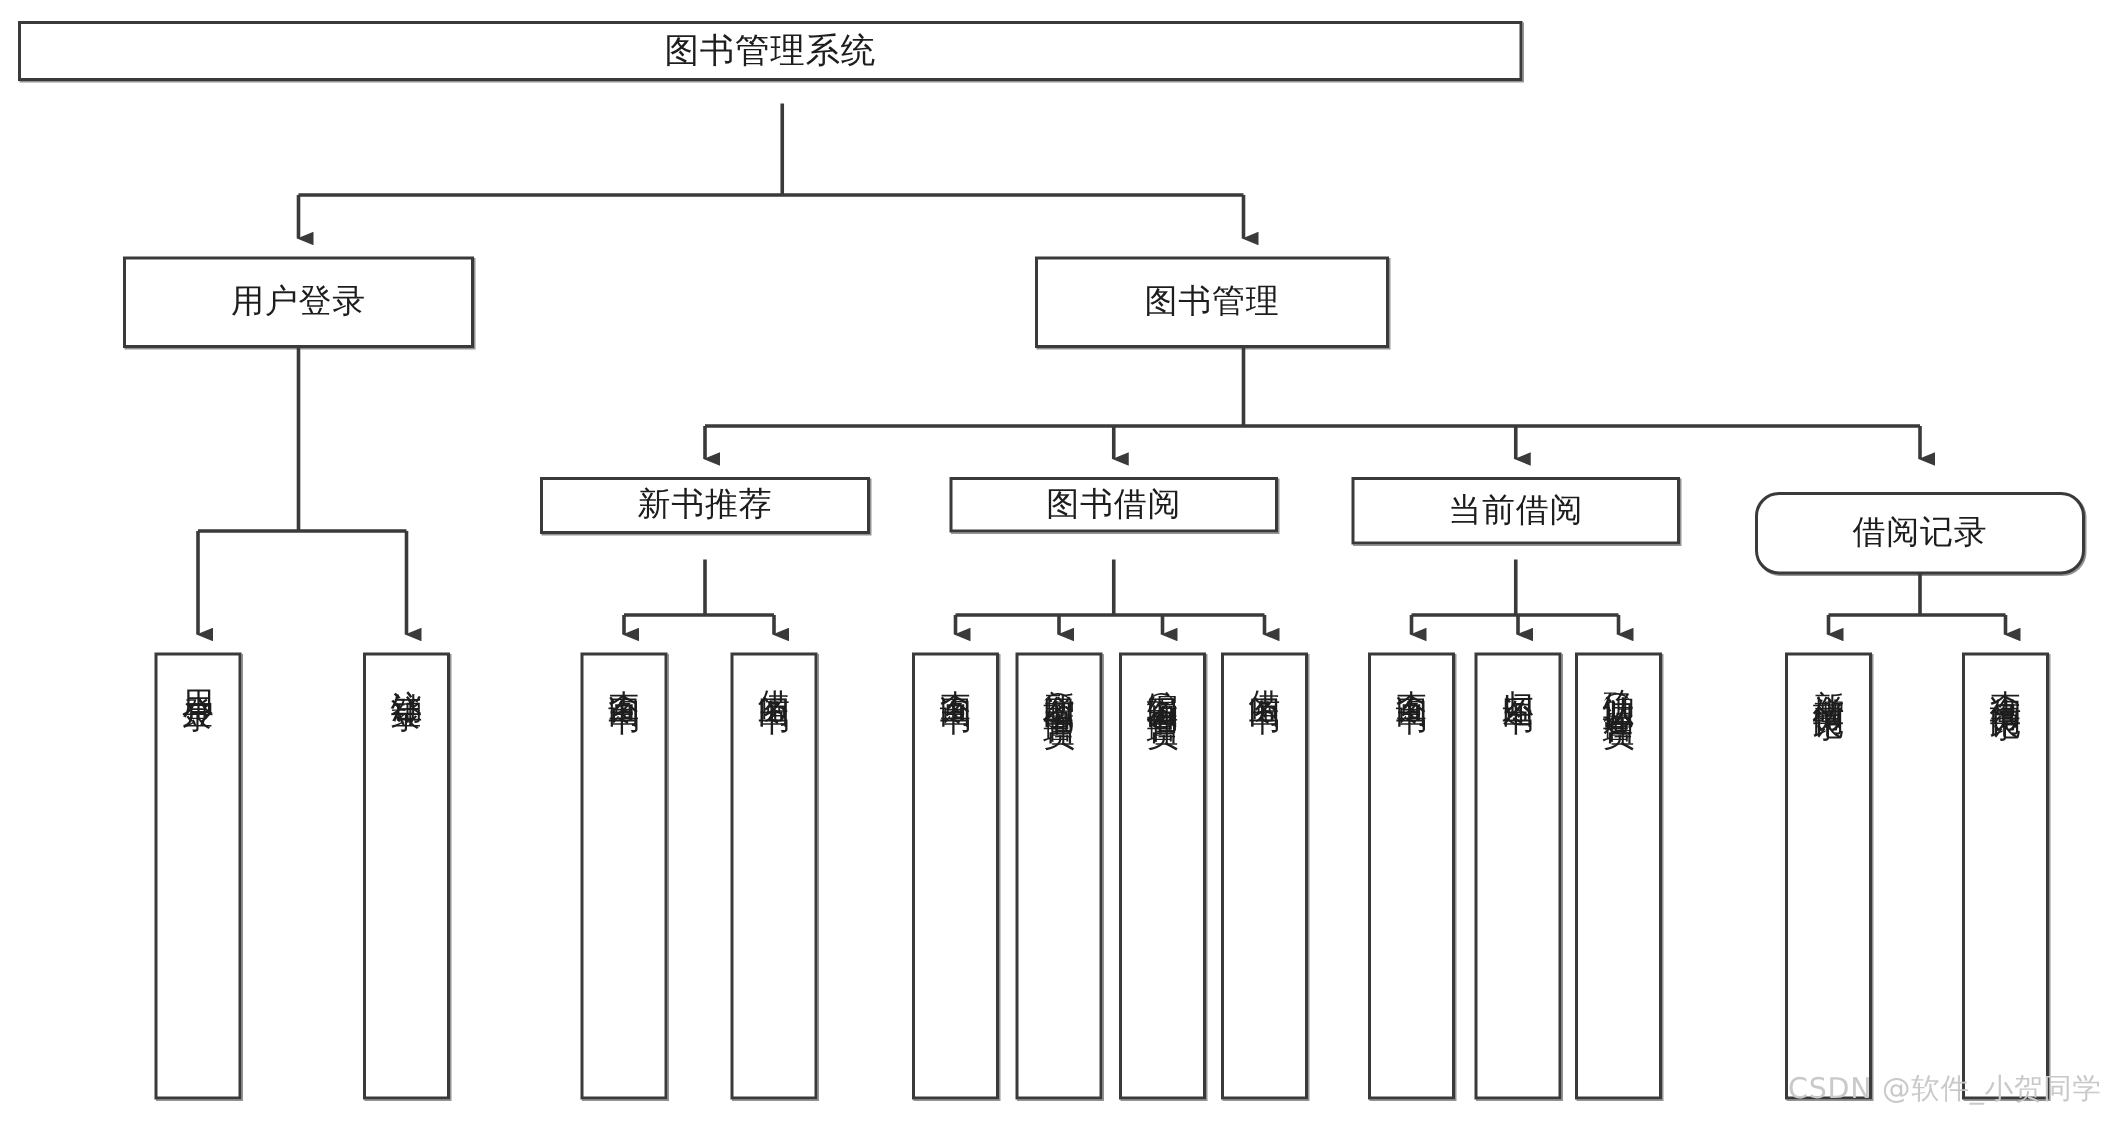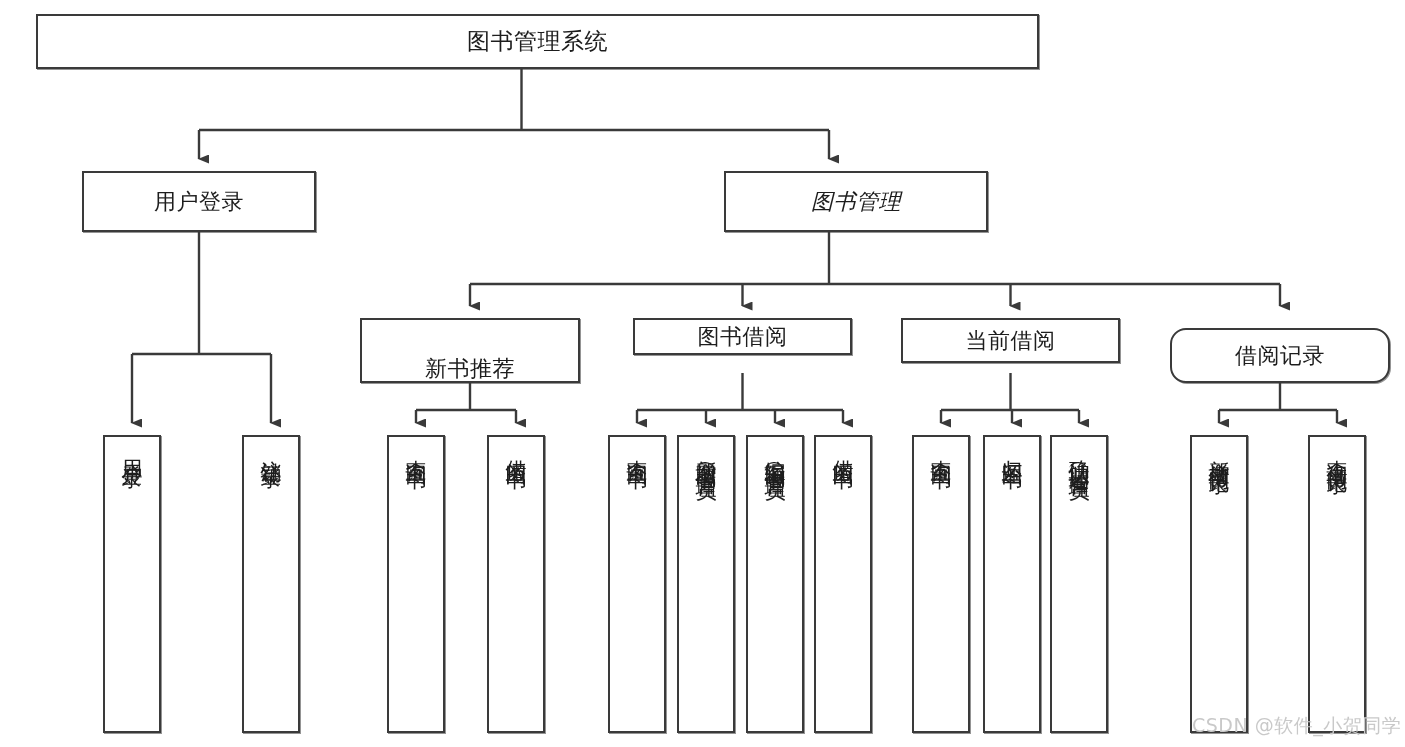--- a/index.html
+++ b/index.html
@@ -99,30 +99,30 @@
         <path d="M 941 410 L 941 423" marker-end="url(#arrowhead)"></path>
         <path d="M 1012 410 L 1012 423" marker-end="url(#arrowhead)"></path>
         <path d="M 1079 410 L 1079 423" marker-end="url(#arrowhead)"></path>
         <path d="M 1280 373 L 1280 410 M 1219 410 L 1337 410"></path>
         <path d="M 1219 410 L 1219 423" marker-end="url(#arrowhead)"></path>
         <path d="M 1337 410 L 1337 423" marker-end="url(#arrowhead)"></path>
       </g>
   </svg>
 
   <div id="node-layer">
-      <div class="node-box" style="left: 36px; top: 14px; width: 1003px; height: 55px; border-width: 2.5px;">
+      <div class="node-box" style="left: 12px; top: 14px; width: 1003px; height: 40px; border-width: 2.5px;">
         <span class="node-label" style="font-size: 23px;">图书管理系统</span>
       </div>
       <div class="node-box" style="left: 82px; top: 171px; width: 234px; height: 61px;">
         <span class="node-label">用户登录</span>
       </div>
-      <div class="node-box" style="left: 724px; top: 171px; width: 264px; height: 61px; font-style: italic;">
+      <div class="node-box" style="left: 690px; top: 171px; width: 236px; height: 61px;">
         <span class="node-label">图书管理</span>
       </div>
-      <div class="node-box" style="left: 360px; top: 318px; width: 220px; height: 65px; align-items: flex-end;">
+      <div class="node-box" style="left: 360px; top: 318px; width: 220px; height: 38px;">
         <span class="node-label">新书推荐</span>
       </div>
       <div class="node-box" style="left: 633px; top: 318px; width: 219px; height: 37px;">
         <span class="node-label">图书借阅</span>
       </div>
       <div class="node-box" style="left: 901px; top: 318px; width: 219px; height: 45px;">
         <span class="node-label">当前借阅</span>
       </div>
       <div class="node-box" style="left: 1170px; top: 328px; width: 220px; height: 55px; border-radius: 16px;">
         <span class="node-label">借阅记录</span>

